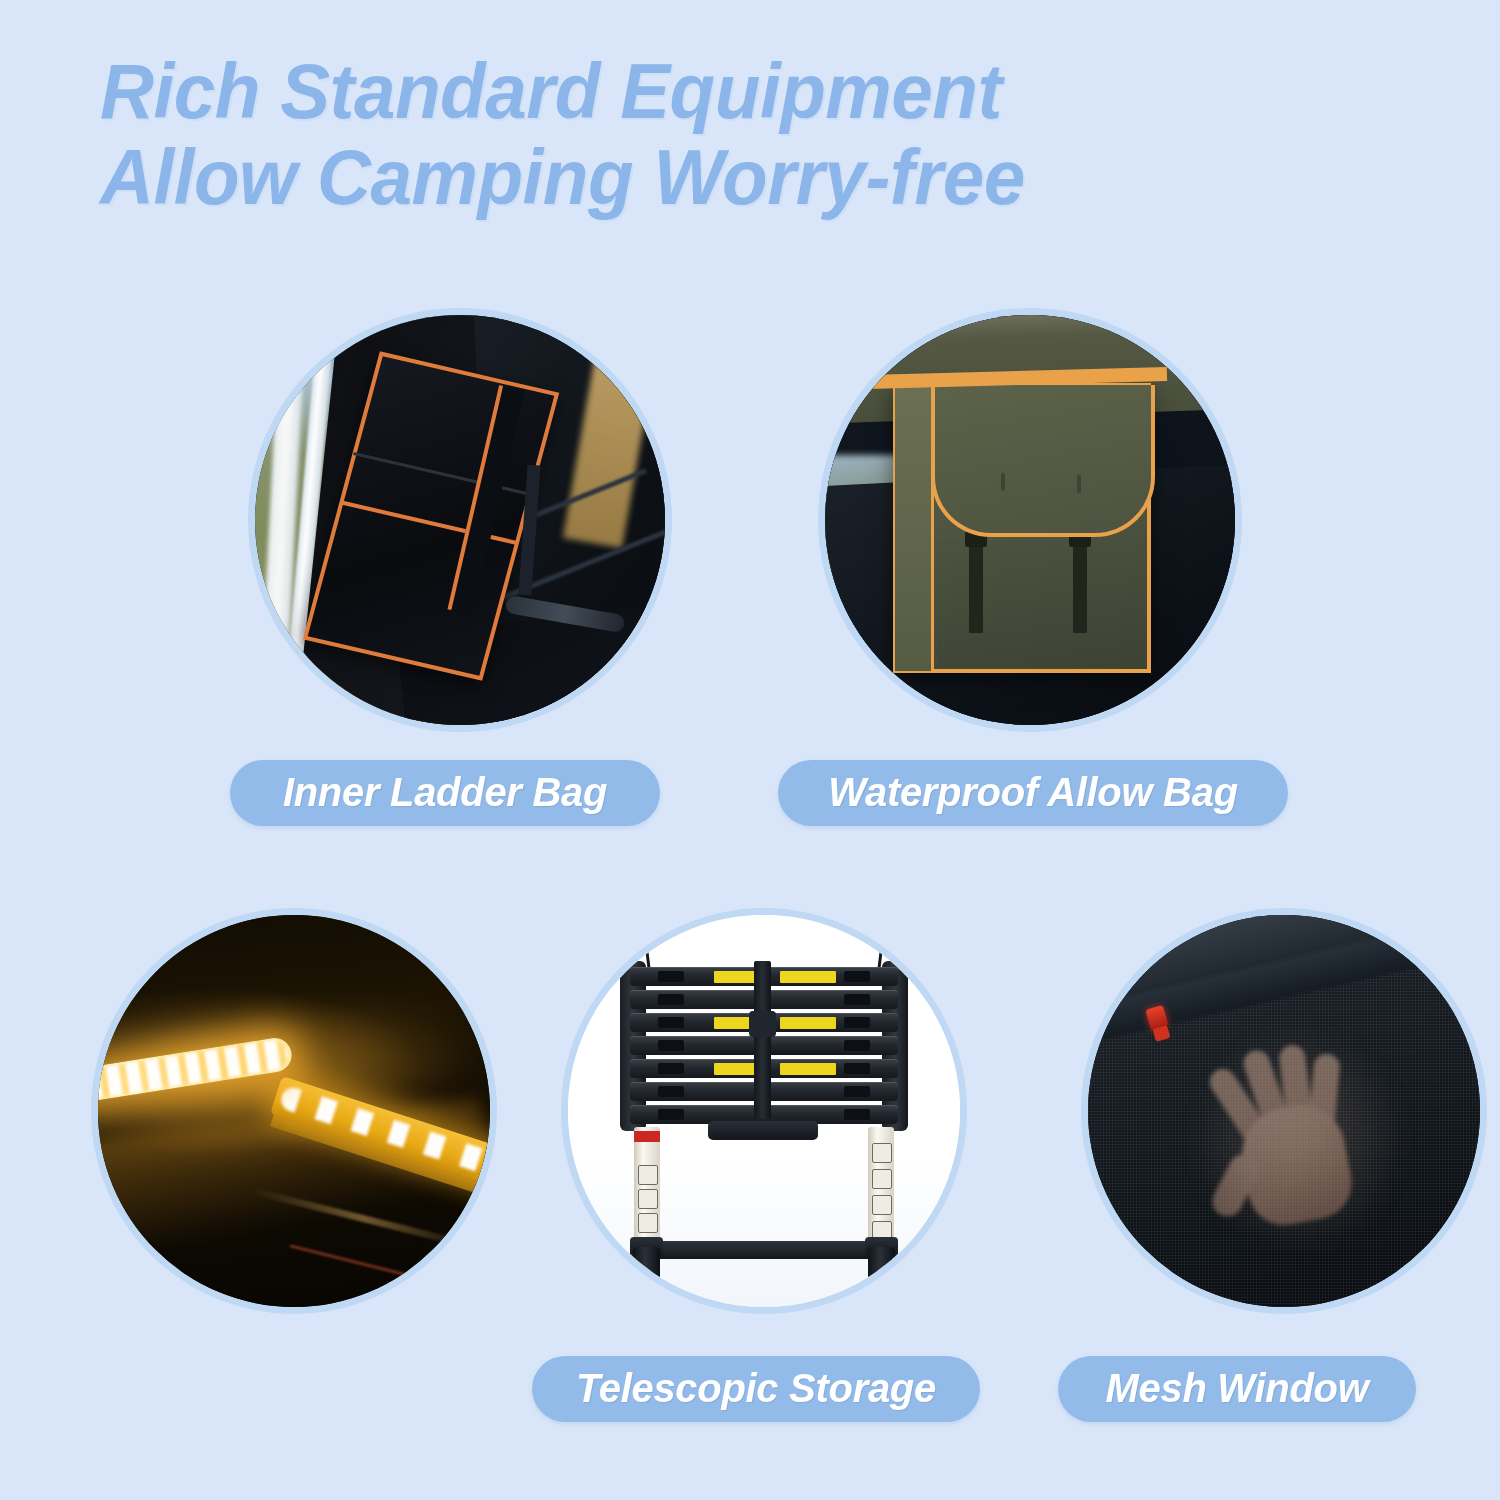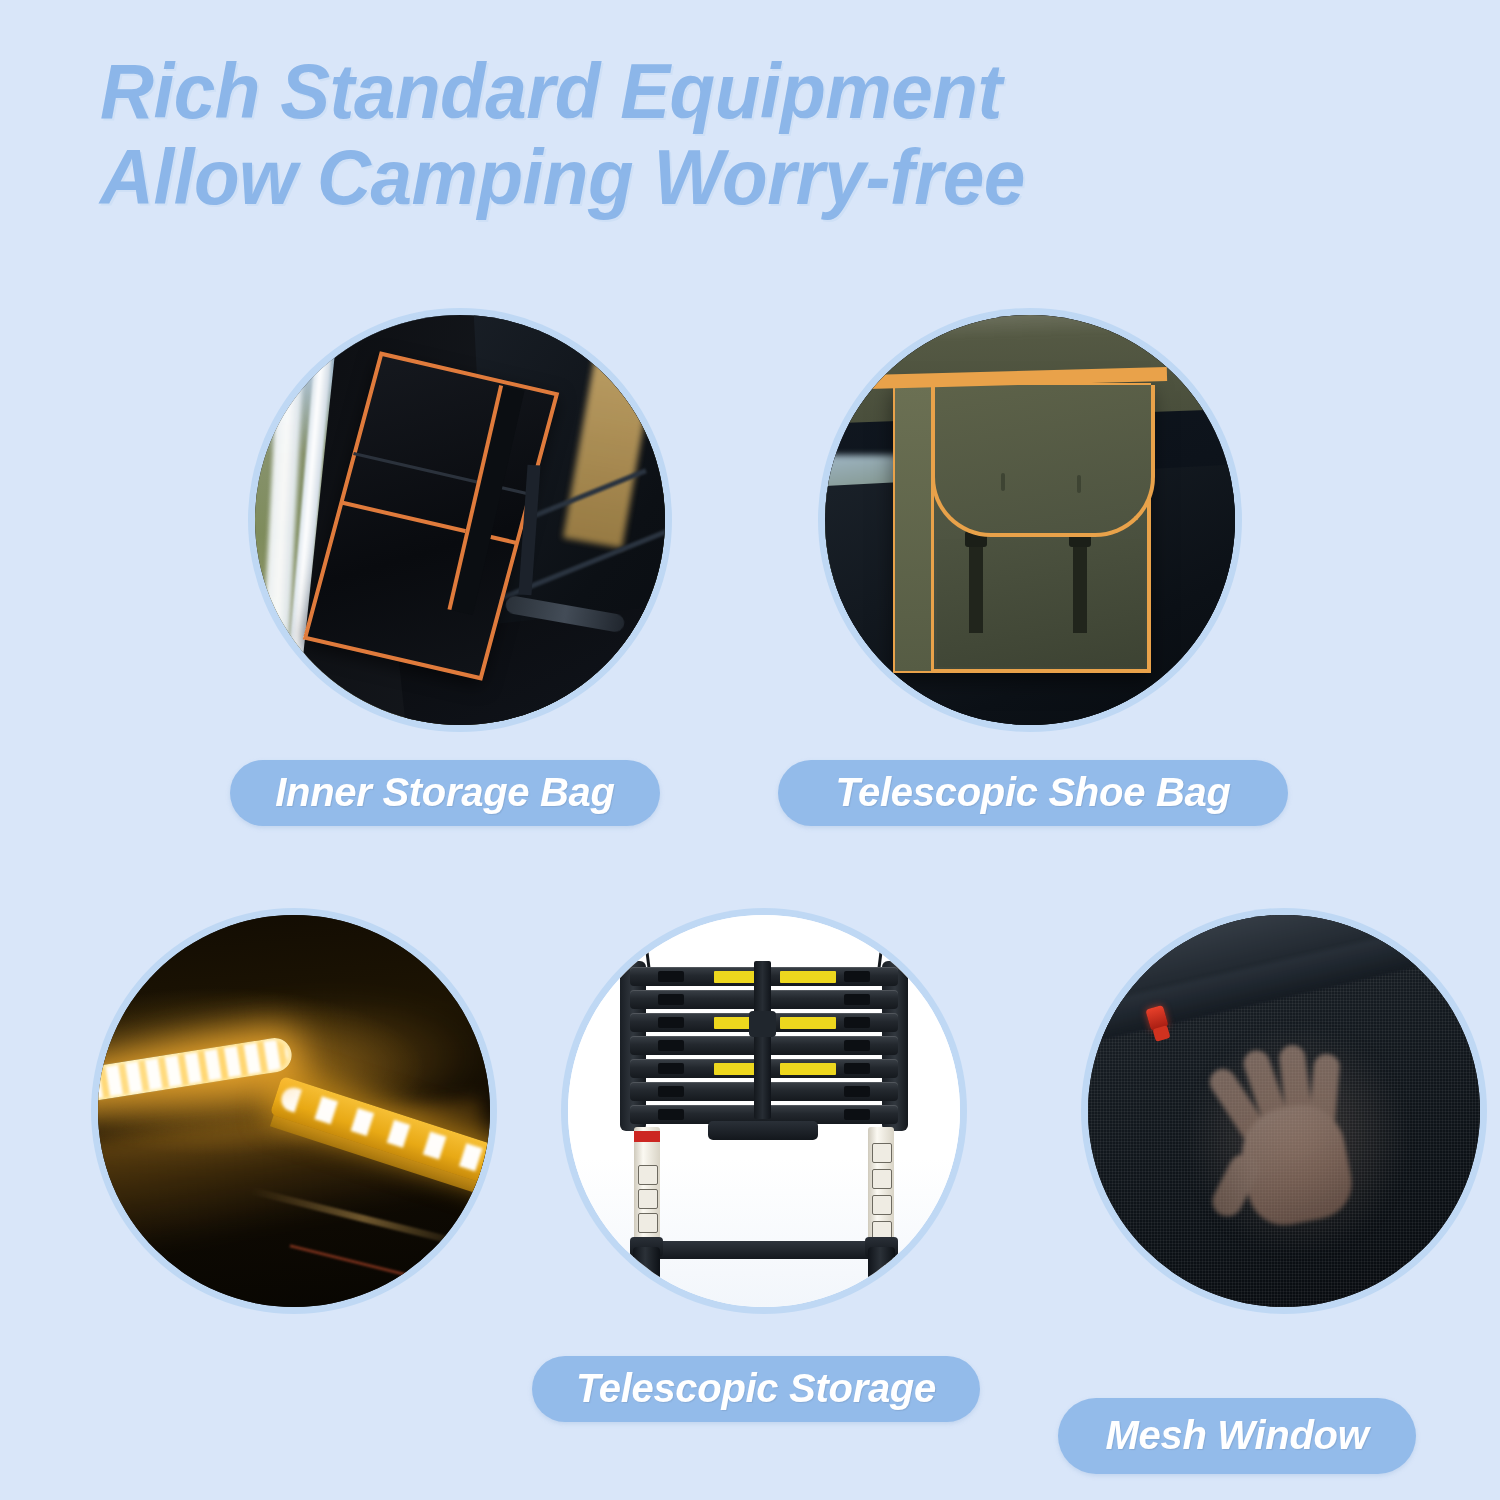--- a/index.html
+++ b/index.html
@@ -541,29 +541,29 @@
         <div class="finger" style="left:46px;top:0px;transform:rotate(-8deg);"></div>
         <div class="finger" style="left:76px;top:2px;transform:rotate(4deg);"></div>
         <div class="finger" style="left:102px;top:16px;transform:rotate(16deg);"></div>
         <div class="palm"></div>
         <div class="thumb"></div>
       </div>
     </div>
   </div>
 
   <div class="pill" style="left:230px;top:760px;width:430px;height:66px;">
-    <span class="pill-inner">Inner Storage Bag</span>
+    <span class="pill-inner">Inner Ladder Bag</span>
   </div>
 
   <div class="pill" style="left:778px;top:760px;width:510px;height:66px;">
-    <span class="pill-inner">Telescopic Shoe Bag</span>
+    <span class="pill-inner">Waterproof Allow Bag</span>
   </div>
 
 
   <div class="pill" style="left:532px;top:1356px;width:448px;height:66px;">
     <span class="pill-inner">Telescopic Storage</span>
   </div>
 
-  <div class="pill" style="left:1058px;top:1398px;width:358px;height:76px;">
+  <div class="pill" style="left:1058px;top:1356px;width:358px;height:66px;">
     <span class="pill-inner">Mesh Window</span>
   </div>
 
 </div>
 
 </body></html>

